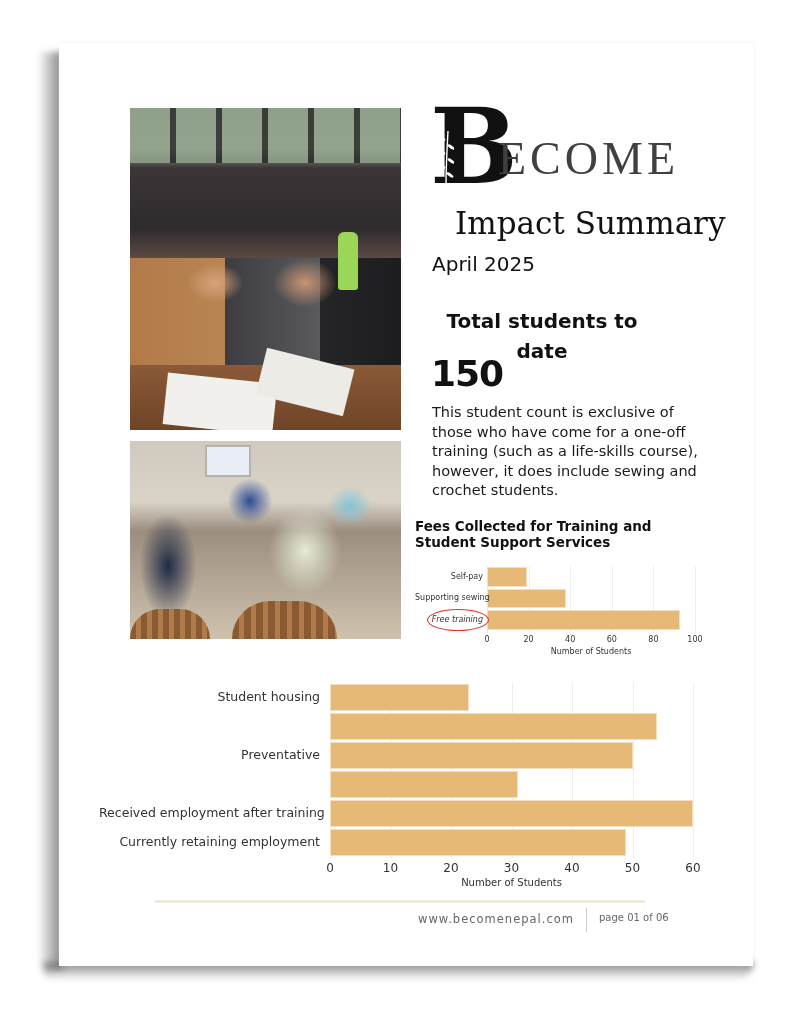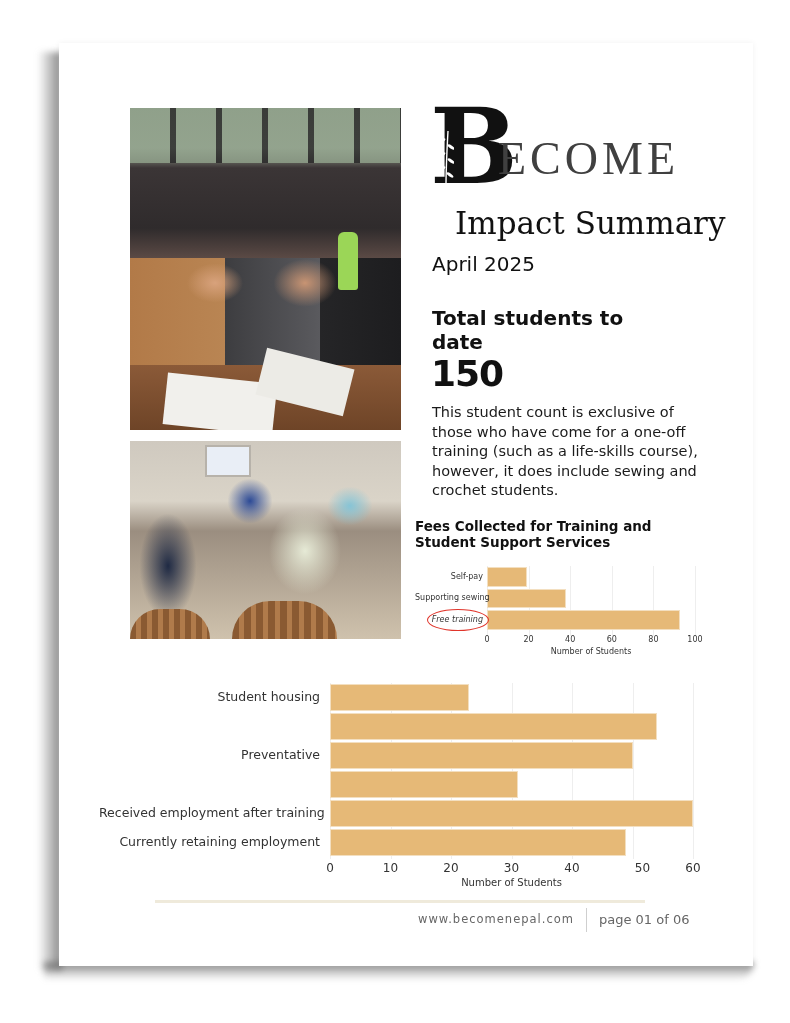--- a/index.html
+++ b/index.html
@@ -31,40 +31,40 @@
   .photo2 .screen { position:absolute; left:75px; top:4px; width:42px; height:28px; background:#e9eef6; border:2px solid #b7b2aa; }
   .photo2 .chair1 { position:absolute; left:0px; top:168px; width:80px; height:30px; border-radius:40px 40px 0 0; background:repeating-linear-gradient(to right,#8a5a32 0 6px,#b07b4b 6px 11px); }
   .photo2 .chair2 { position:absolute; left:102px; top:160px; width:105px; height:38px; border-radius:50px 50px 0 0; background:repeating-linear-gradient(to right,#8a5a32 0 7px,#b07b4b 7px 12px); }
 
   .logo { position:absolute; left:371px; top:62px; height:95px; width:300px; }
   .logo-b { position:absolute; left:0; top:-10px; font-family:"DejaVu Serif", serif; font-weight:bold; font-size:104px; line-height:104px; color:#111; }
   .logo-rest { position:absolute; left:68px; top:29px; font-family:"Liberation Serif", serif; font-size:46px; letter-spacing:4px; line-height:50px; color:#404040; }
   .logo-leaf { position:absolute; left:8px; top:24px; width:16px; height:60px; }
   .subtitle { position:absolute; left:372px; top:160px; font-family:"DejaVu Serif", serif; font-size:31px; line-height:40px; color:#111;margin-left:24px; }
   .date { position:absolute; left:373px; top:207px; font-family:"DejaVu Sans", sans-serif; font-size:20px; line-height:28px; color:#111; }
-  .total-title { position:absolute; left:373px; top:263px; font-family:"DejaVu Sans", sans-serif; font-weight:bold; font-size:20px; line-height:24px; color:#111; width:220px; }
+  .total-title { position:absolute; left:373px; top:263px; font-family:"DejaVu Sans", sans-serif; font-weight:bold; font-size:20px; line-height:30px; color:#111; width:220px;text-align:center; }
   .total-value { position:absolute; left:372px; top:309px; font-family:"DejaVu Sans", sans-serif; font-weight:bold; font-size:36px; line-height:44px; color:#111; letter-spacing:-1px; }
   .total-note { position:absolute; left:373px; top:360px; width:280px; font-family:"DejaVu Sans", sans-serif; font-size:14.5px; line-height:19.5px; color:#1b1b1b; }
 
   .fees-title { position:absolute; left:356px; top:476px; width:300px; font-family:"DejaVu Sans", sans-serif; font-weight:bold; font-size:13.5px; line-height:15.5px; color:#111; }
   .chart-small { position:absolute; left:356px; top:518px; width:300px; height:100px; }
   .grid-line { position:absolute; top:0; width:1px; background:#eeeeee; }
   .bar { position:absolute; background:#e6b977; border:1px solid #f3dfc0; box-sizing:border-box; }
   .cat-label { position:absolute; text-align:right; font-family:"DejaVu Sans", sans-serif; color:#333; white-space:nowrap; }
   .tick-label { position:absolute; text-align:center; font-family:"DejaVu Sans", sans-serif; color:#333; }
   .axis-title { position:absolute; text-align:center; font-family:"DejaVu Sans", sans-serif; color:#333; }
   .highlight-ring { position:absolute; border:1.5px solid #e0342a; border-radius:50%; }
 
   .summary-title { position:absolute; left:72px; top:614px; font-family:"DejaVu Sans", sans-serif; font-weight:bold; font-size:16.5px; line-height:22px; color:#111; }
   .chart-large { position:absolute; left:40px; top:638px; width:620px; height:210px; }
 
   .footer-rule { position:absolute; left:96px; top:857px; width:490px; height:3px; background:#efeadb; }
   .footer-url { position:absolute; left:340px; top:869px; width:175px; text-align:right; font-family:"DejaVu Sans", sans-serif; font-size:11.5px; letter-spacing:1px; color:#666; }
   .footer-sep { position:absolute; left:527px; top:865px; width:1px; height:24px; background:#cfcfcf; }
-  .footer-page { position:absolute; left:540px; top:869px; font-family:"DejaVu Sans", sans-serif; font-size:13px; color:#666; white-space:nowrap; }
+  .footer-page { position:absolute; left:540px; top:869px; font-family:"DejaVu Sans", sans-serif; font-size:10px; color:#666; white-space:nowrap; }
 </style>
 </head>
 <body>
 
 <div class="page-shadow-left"></div>
 <div class="page-shadow-bottom"></div>
 
 <div class="page">
 
   <div class="photo photo1">
@@ -131,21 +131,21 @@
       <div class="tick-label" style="left: 216px; width: 30px; top: 180px; font-size: 12px;">0</div>
       <div class="grid-line" style="left: 291.5px; height: 176px; top: 2px;"></div>
       <div class="tick-label" style="left: 276.5px; width: 30px; top: 180px; font-size: 12px;">10</div>
       <div class="grid-line" style="left: 352px; height: 176px; top: 2px;"></div>
       <div class="tick-label" style="left: 337px; width: 30px; top: 180px; font-size: 12px;">20</div>
       <div class="grid-line" style="left: 412.5px; height: 176px; top: 2px;"></div>
       <div class="tick-label" style="left: 397.5px; width: 30px; top: 180px; font-size: 12px;">30</div>
       <div class="grid-line" style="left: 473px; height: 176px; top: 2px;"></div>
       <div class="tick-label" style="left: 458px; width: 30px; top: 180px; font-size: 12px;">40</div>
       <div class="grid-line" style="left: 533.5px; height: 176px; top: 2px;"></div>
-      <div class="tick-label" style="left: 518.5px; width: 30px; top: 180px; font-size: 12px; margin-left: 10px;">50</div>
+      <div class="tick-label" style="left: 518.5px; width: 30px; top: 180px; font-size: 12px;">50</div>
       <div class="grid-line" style="left: 594px; height: 176px; top: 2px;"></div>
       <div class="tick-label" style="left: 579px; width: 30px; top: 180px; font-size: 12px;">60</div>
       <div class="bar" style="left: 231px; top: 3px; width: 139.15px; height: 27px;"></div>
       <div class="cat-label" style="left: 0px; width: 221px; top: 8.375px; font-size: 12.5px;">Student housing</div>
       <div class="bar" style="left: 231px; top: 32px; width: 326.7px; height: 27px;"></div>
       <div class="bar" style="left: 231px; top: 61px; width: 302.5px; height: 27px;"></div>
       <div class="cat-label" style="left: 0px; width: 221px; top: 66.375px; font-size: 12.5px;">Preventative</div>
       <div class="bar" style="left: 231px; top: 90px; width: 187.55px; height: 27px;"></div>
       <div class="bar" style="left: 231px; top: 119px; width: 363px; height: 27px;"></div>
       <div class="cat-label" style="left: 0px; width: 221px; top: 124.375px; font-size: 12.5px;">Received employment after training</div>

